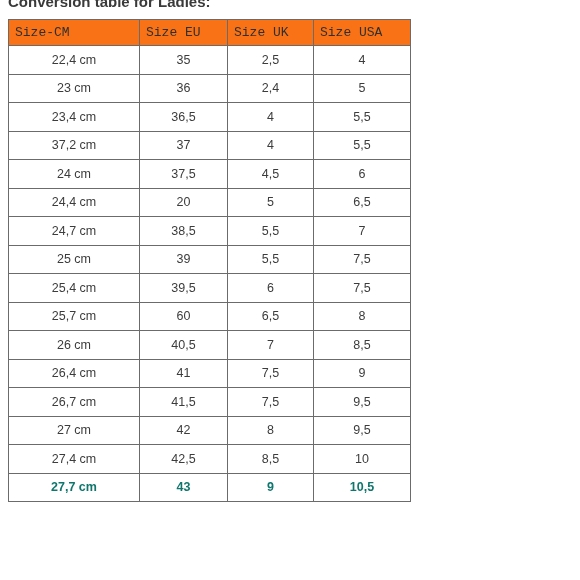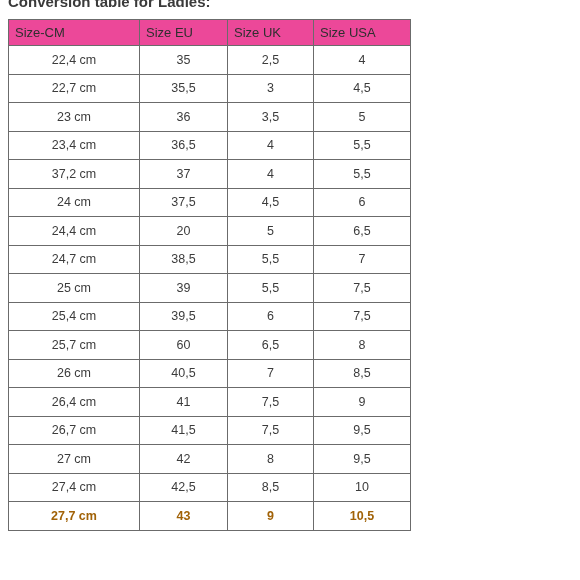--- a/index.html
+++ b/index.html
@@ -61,38 +61,39 @@
   #size-table th,
   #size-table td {
     border: 1px solid #6b6b6b;
     height: 28.5px;
     padding: 0 6px;
     box-sizing: border-box;
     color: #3c3c3c;
   }
 
   #size-table thead th {
-    background: #ec4899;
+    background: #f97316;
     text-align: left;
     font-weight: normal;
     font-size: 13px;
     color: #2f2f2f;
     height: 26px;
     border-color: #6b6b6b;
+    font-family: Liberation Mono, monospace;
   }
 
   #size-table tbody td {
     text-align: center;
     background: #ffffff;
     font-weight: normal;
   }
 
   #size-table tbody tr.is-emphasized td {
     font-weight: bold;
-    color: #a16207;
+    color: #0f766e;
     margin-top: 12px;
   }
 </style>
 </head>
 <body>
 
 <div id="page">
 
   <div id="title-clip">
     <h1 id="title-text">Conversion table for Ladies:</h1>
@@ -114,29 +115,23 @@
       </tr>
     </thead>
     <tbody id="table-body">
         <tr>
           <td>22,4 cm</td>
           <td>35</td>
           <td>2,5</td>
           <td>4</td>
         </tr>
         <tr>
-          <td>22,7 cm</td>
-          <td>35,5</td>
-          <td>3</td>
-          <td>4,5</td>
-        </tr>
-        <tr>
           <td>23 cm</td>
           <td>36</td>
-          <td>3,5</td>
+          <td>2,4</td>
           <td>5</td>
         </tr>
         <tr>
           <td>23,4 cm</td>
           <td>36,5</td>
           <td>4</td>
           <td>5,5</td>
         </tr>
         <tr>
           <td>37,2 cm</td>

